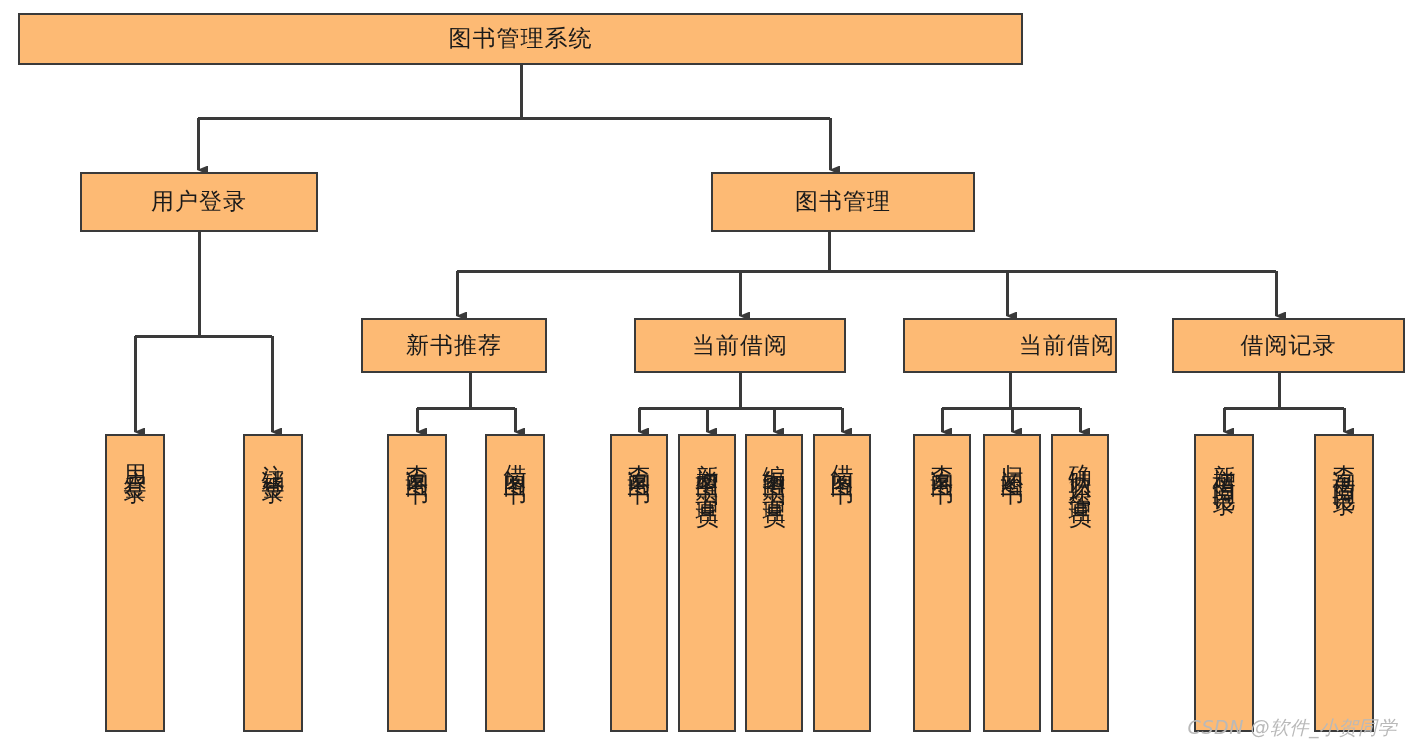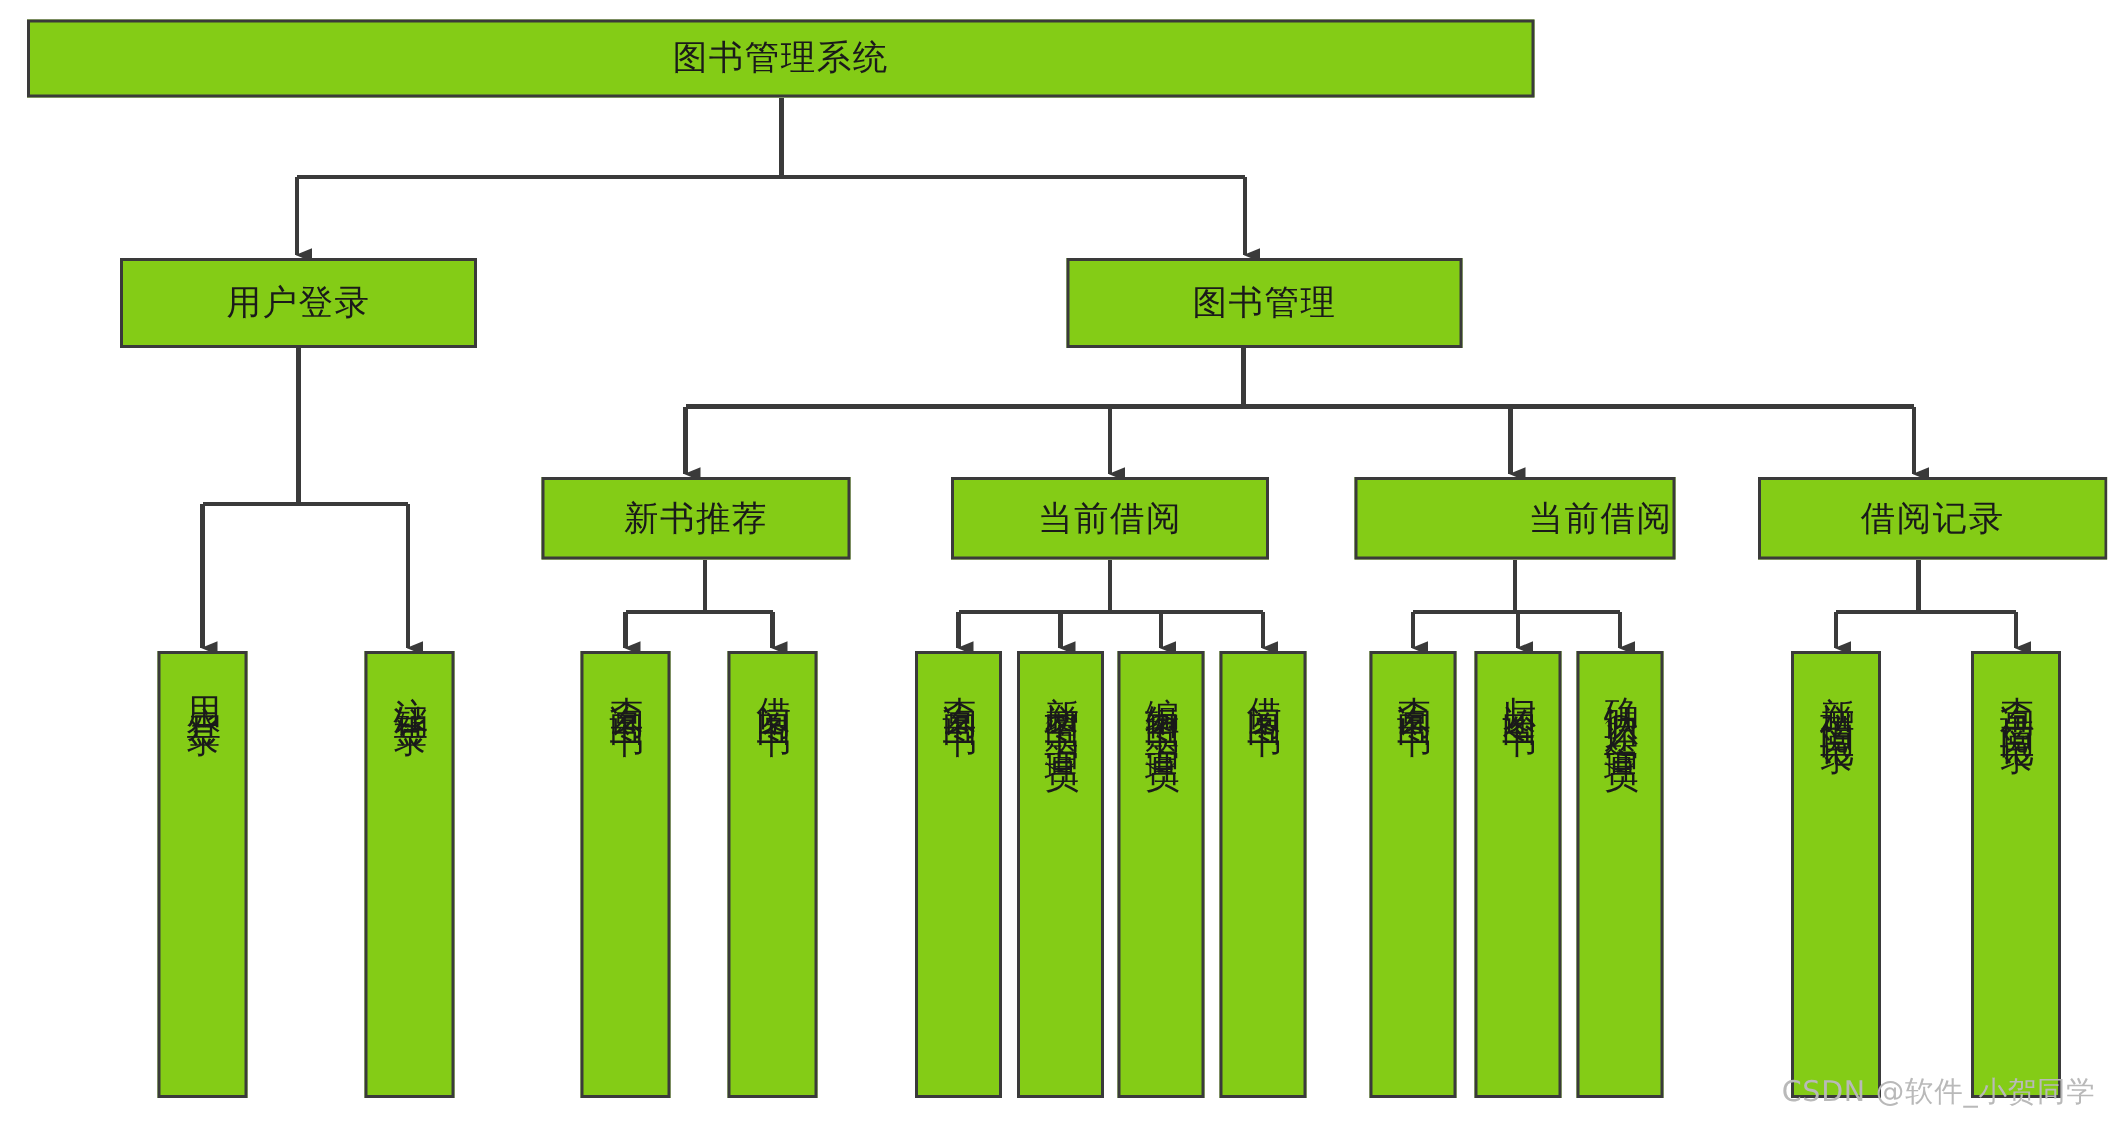--- a/index.html
+++ b/index.html
@@ -21,26 +21,25 @@
     position: absolute;
     left: 0;
     top: 0;
     width: 1405px;
     height: 747px;
   }
   .node-box {
     position: absolute;
     box-sizing: border-box;
     border: 2.5px solid #3a3a3a;
-    background: #84cc16;
+    background: #fdba74;
     display: flex;
     align-items: center;
     justify-content: center;
     color: #1a1a1a;
-    font-family: Liberation Serif, serif;
   }
   .node-box.horizontal {
     font-size: 23px;
     letter-spacing: 1px;
     line-height: 1.2;
   }
   .node-box.vertical {
     writing-mode: vertical-rl;
     text-orientation: upright;
     font-size: 23px;
@@ -56,20 +55,21 @@
   }
   #watermark {
     position: absolute;
     right: 8px;
     bottom: 6px;
     font-size: 19px;
     color: #b9b9b9;
     white-space: nowrap;
     letter-spacing: 0.5px;
     pointer-events: none;
+    font-style: italic;
   }
 </style>
 </head>
 <body>
 
 <div id="canvas">
 
   <svg id="diagram-svg" viewBox="0 0 1405 747" xmlns="http://www.w3.org/2000/svg">
     <defs>
       <marker id="arrowhead" markerWidth="9" markerHeight="11" refX="4.5" refY="10" orient="auto" markerUnits="userSpaceOnUse">
@@ -116,21 +116,21 @@
   <div id="nodes-layer">
       <div class="node-box horizontal" style="left: 18px; top: 13px; width: 1005px; height: 52px;">
         <span class="node-label">图书管理系统</span>
       </div>
       <div class="node-box horizontal" style="left: 80px; top: 172px; width: 238px; height: 60px;">
         <span class="node-label">用户登录</span>
       </div>
       <div class="node-box horizontal" style="left: 711px; top: 172px; width: 264px; height: 60px;">
         <span class="node-label">图书管理</span>
       </div>
-      <div class="node-box horizontal" style="left: 361px; top: 318px; width: 206px; height: 55px;">
+      <div class="node-box horizontal" style="left: 361px; top: 318px; width: 186px; height: 55px;">
         <span class="node-label">新书推荐</span>
       </div>
       <div class="node-box horizontal" style="left: 634px; top: 318px; width: 212px; height: 55px;">
         <span class="node-label">当前借阅</span>
       </div>
       <div class="node-box horizontal" style="left: 903px; top: 318px; width: 214px; height: 55px; justify-content: flex-end;">
         <span class="node-label">当前借阅</span>
       </div>
       <div class="node-box horizontal" style="left: 1172px; top: 318px; width: 233px; height: 55px;">
         <span class="node-label">借阅记录</span>

